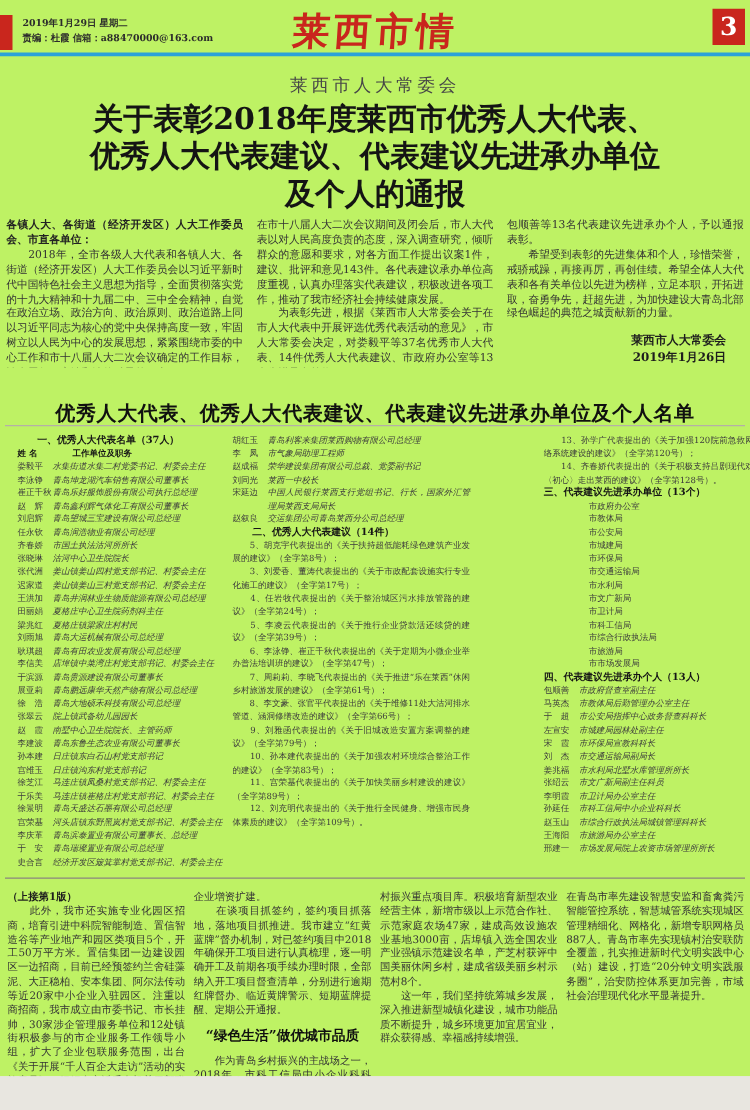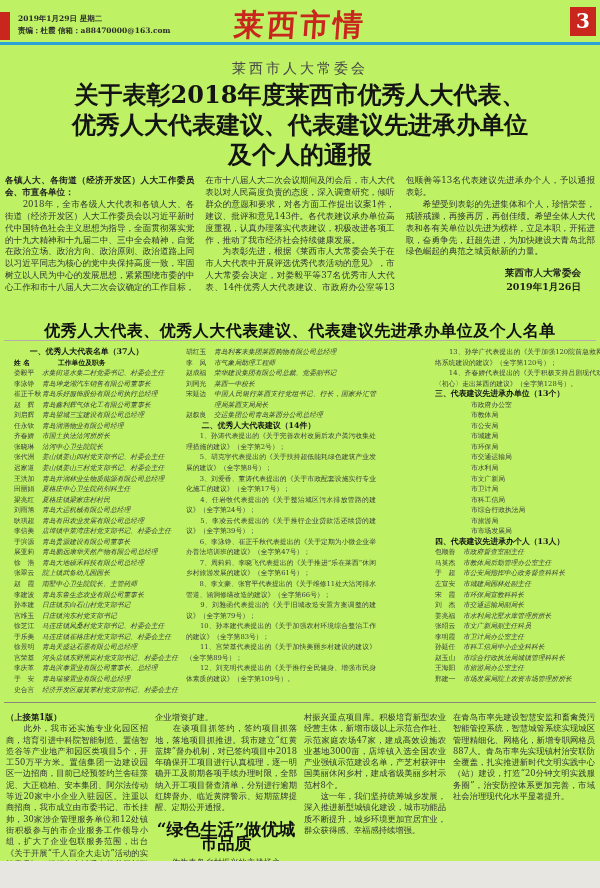--- a/index.html
+++ b/index.html
@@ -42,21 +42,21 @@
   .rep .r{flex:1;text-align:justify;font-style:italic;}
   .sug{margin:0;text-align:justify;}
   .unit{margin-left:36px;}
   
   .jump{position:absolute;top:712px;left:0;width:600px;height:176px;overflow:hidden;
         font-size:8.3px;line-height:11.3px;color:#343434;}
   .jcol{position:absolute;top:0;width:142px;text-align:justify;}
   .jcol p{margin:0;}
   .j1{left:6px;} .j2{left:155px;} .j3{left:304px;} .j4{left:453px;}
   .marker{font-weight:bold;color:#1d1d1d;}
-  .subhead{font-weight:bold;font-size:17px;line-height:14px;text-align:center;
+  .subhead{font-weight:bold;font-size:11px;line-height:14px;text-align:center;
            margin:8px 0 7px;color:#0f0f0f;text-indent:0;}
 </style>
 </head>
 <body>
 
 <div class="page">
 
   <div class="red-bar"></div>
   <div class="hdr-meta">
     <div>2019年1月29日 星期二</div>
@@ -247,21 +247,20 @@
         </div>
         <div class="rep">
           <span class="n">宋延边</span>
           <span class="r">中国人民银行莱西支行党组书记、行长，国家外汇管理局莱西支局局长</span>
         </div>
         <div class="rep">
           <span class="n">赵叙良</span>
           <span class="r">交运集团公司青岛莱西分公司总经理</span>
         </div>
       <div class="sec-h indent2">二、优秀人大代表建议（14件）</div>
-      <p class="sug">　　1、孙涛代表提出的《关于完善农村改厕后农户粪污收集处理措施的建议》（全字第2号）；</p>
         <p class="sug">　　5、胡克宇代表提出的《关于扶持超低能耗绿色建筑产业发展的建议》（全字第8号）；</p>
         <p class="sug">　　3、刘爱香、董涛代表提出的《关于市政配套设施实行专业化施工的建议》（全字第17号）；</p>
         <p class="sug">　　4、任岩牧代表提出的《关于整治城区污水排放管路的建议》（全字第24号）；</p>
         <p class="sug">　　5、李凌云代表提出的《关于推行企业贷款活还续贷的建议》（全字第39号）；</p>
         <p class="sug">　　6、李泳铮、崔正千秋代表提出的《关于定期为小微企业举办普法培训班的建议》（全字第47号）；</p>
         <p class="sug">　　7、周莉莉、李晓飞代表提出的《关于推进“乐在莱西”休闲乡村旅游发展的建议》（全字第61号）；</p>
         <p class="sug">　　8、李文豪、张官平代表提出的《关于维修11处大沽河排水管道、涵洞修缮改造的建议》（全字第66号）；</p>
         <p class="sug">　　9、刘雅函代表提出的《关于旧城改造安置方案调整的建议》（全字第79号）；</p>
         <p class="sug">　　10、孙本建代表提出的《关于加强农村环境综合整治工作的建议》（全字第83号）；</p>
         <p class="sug">　　11、宫荣基代表提出的《关于加快美丽乡村建设的建议》（全字第89号）；</p>

